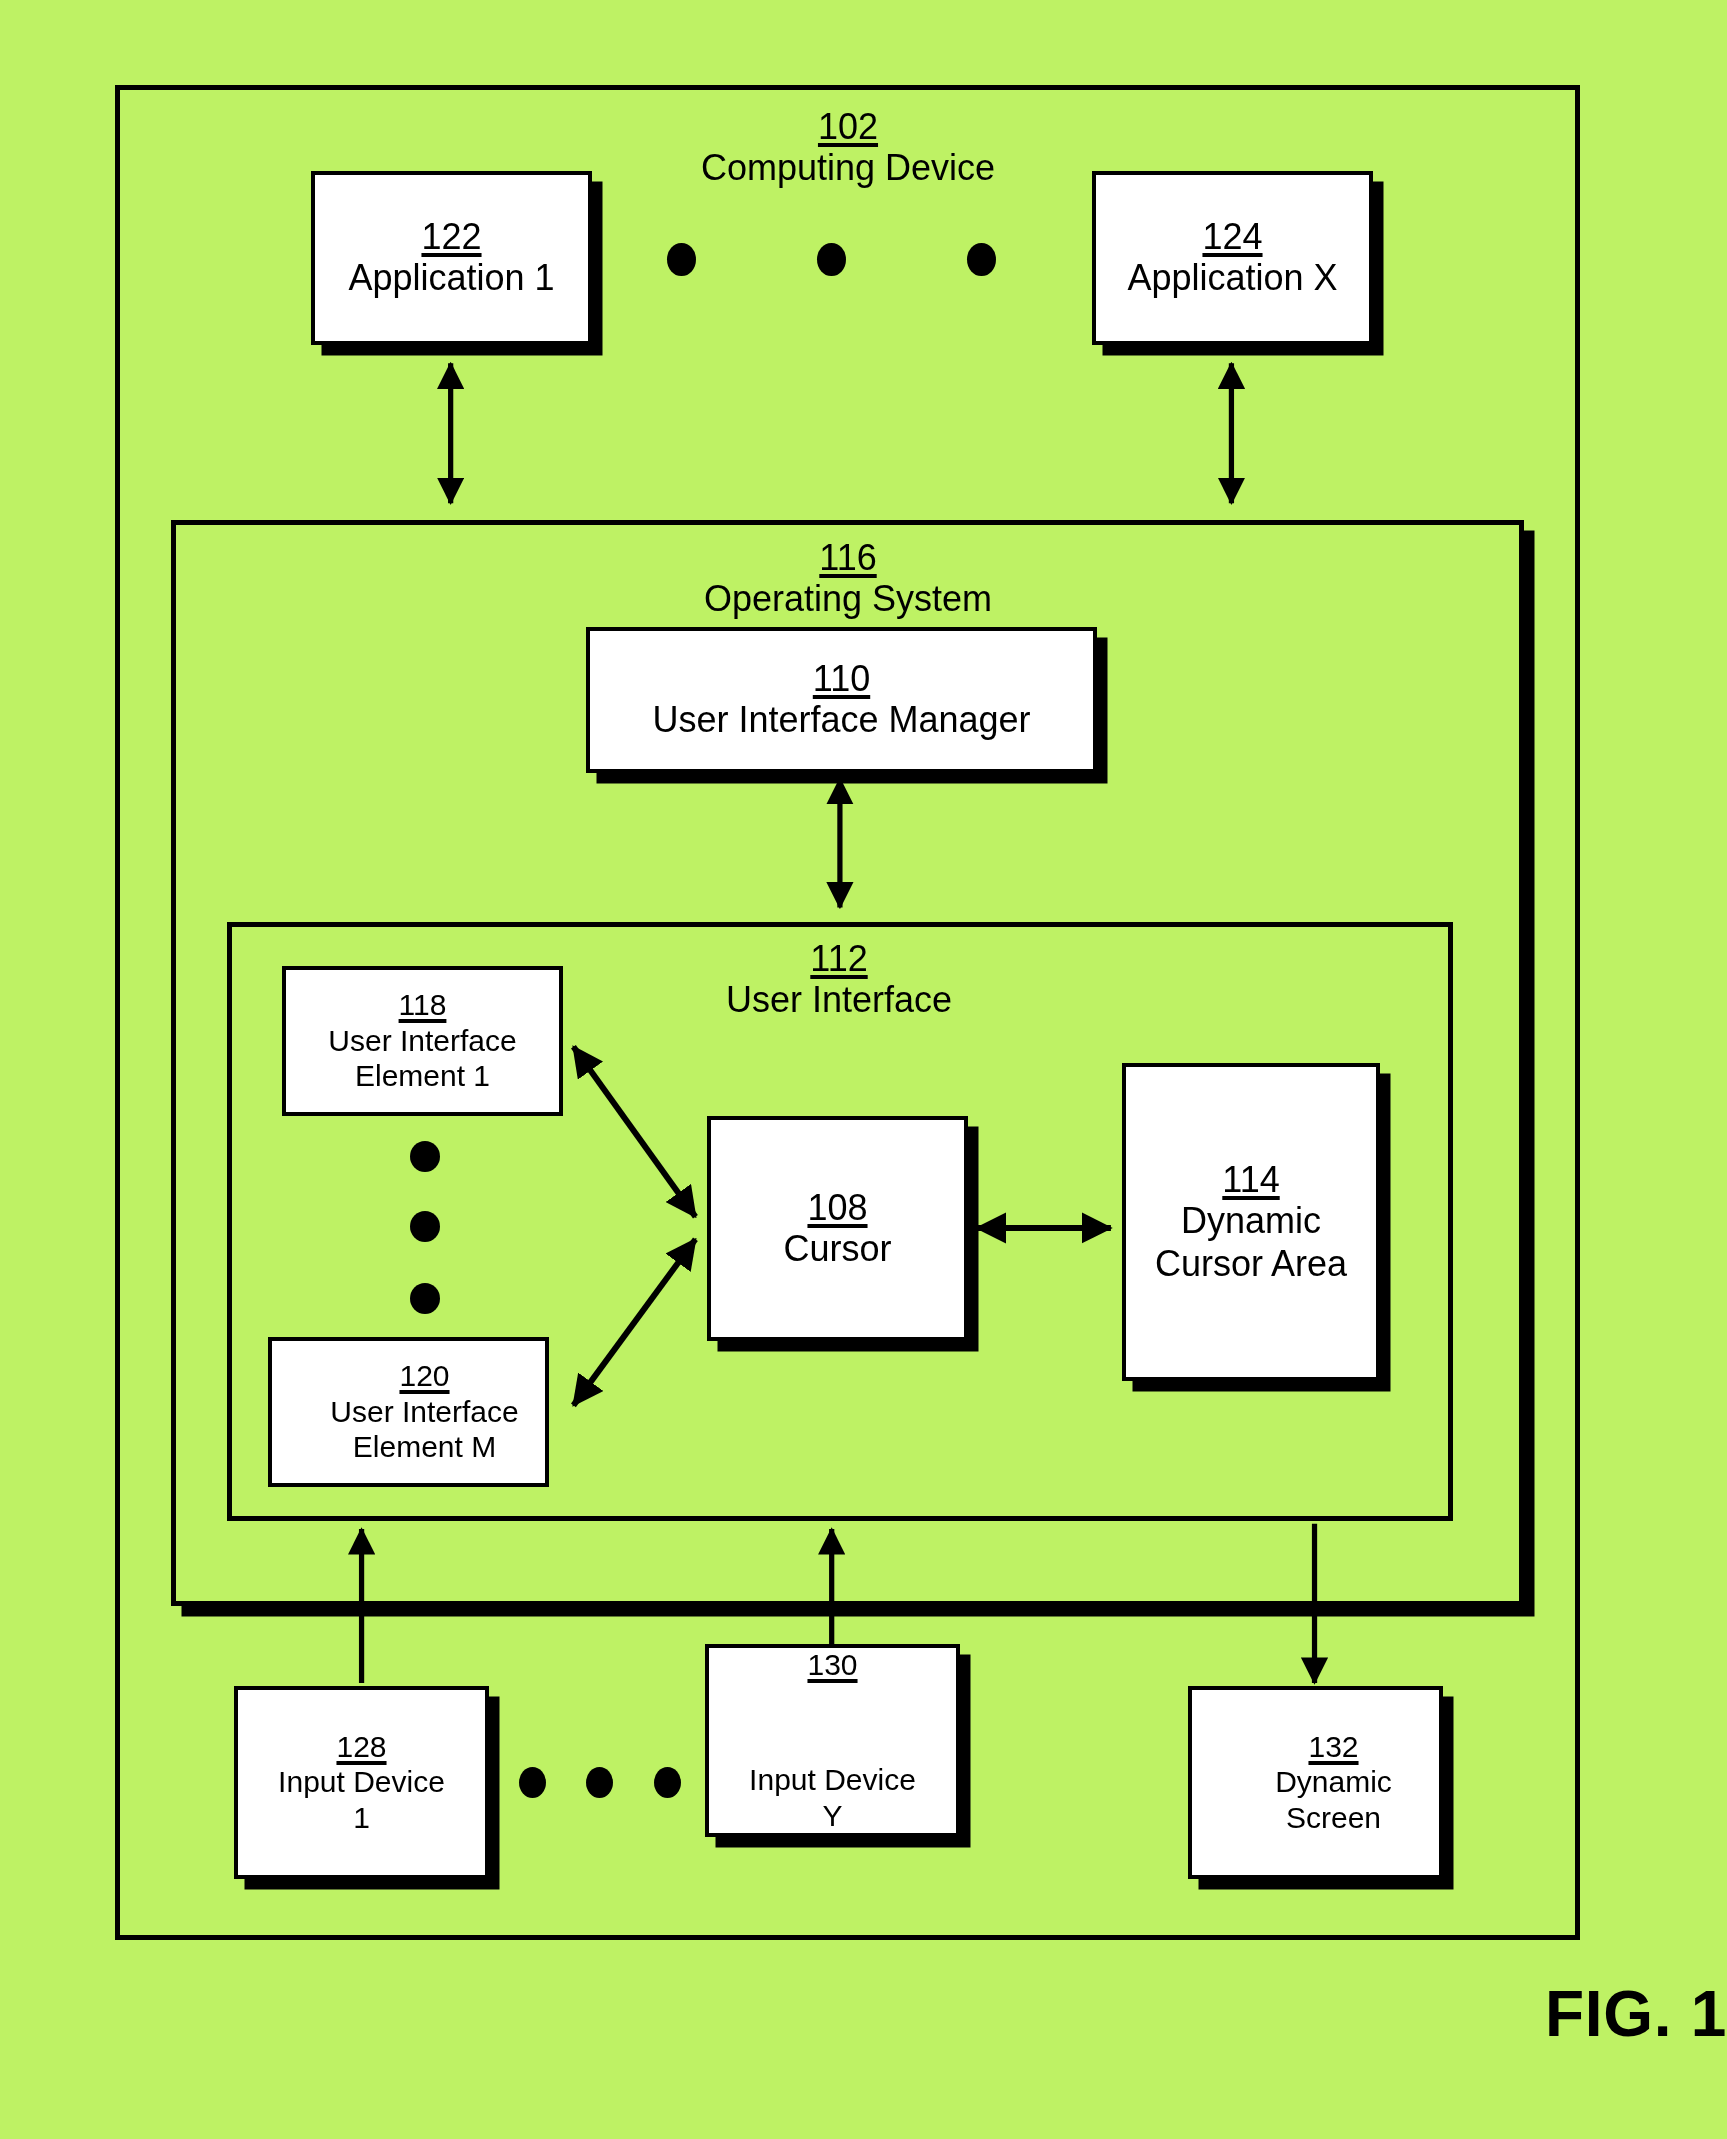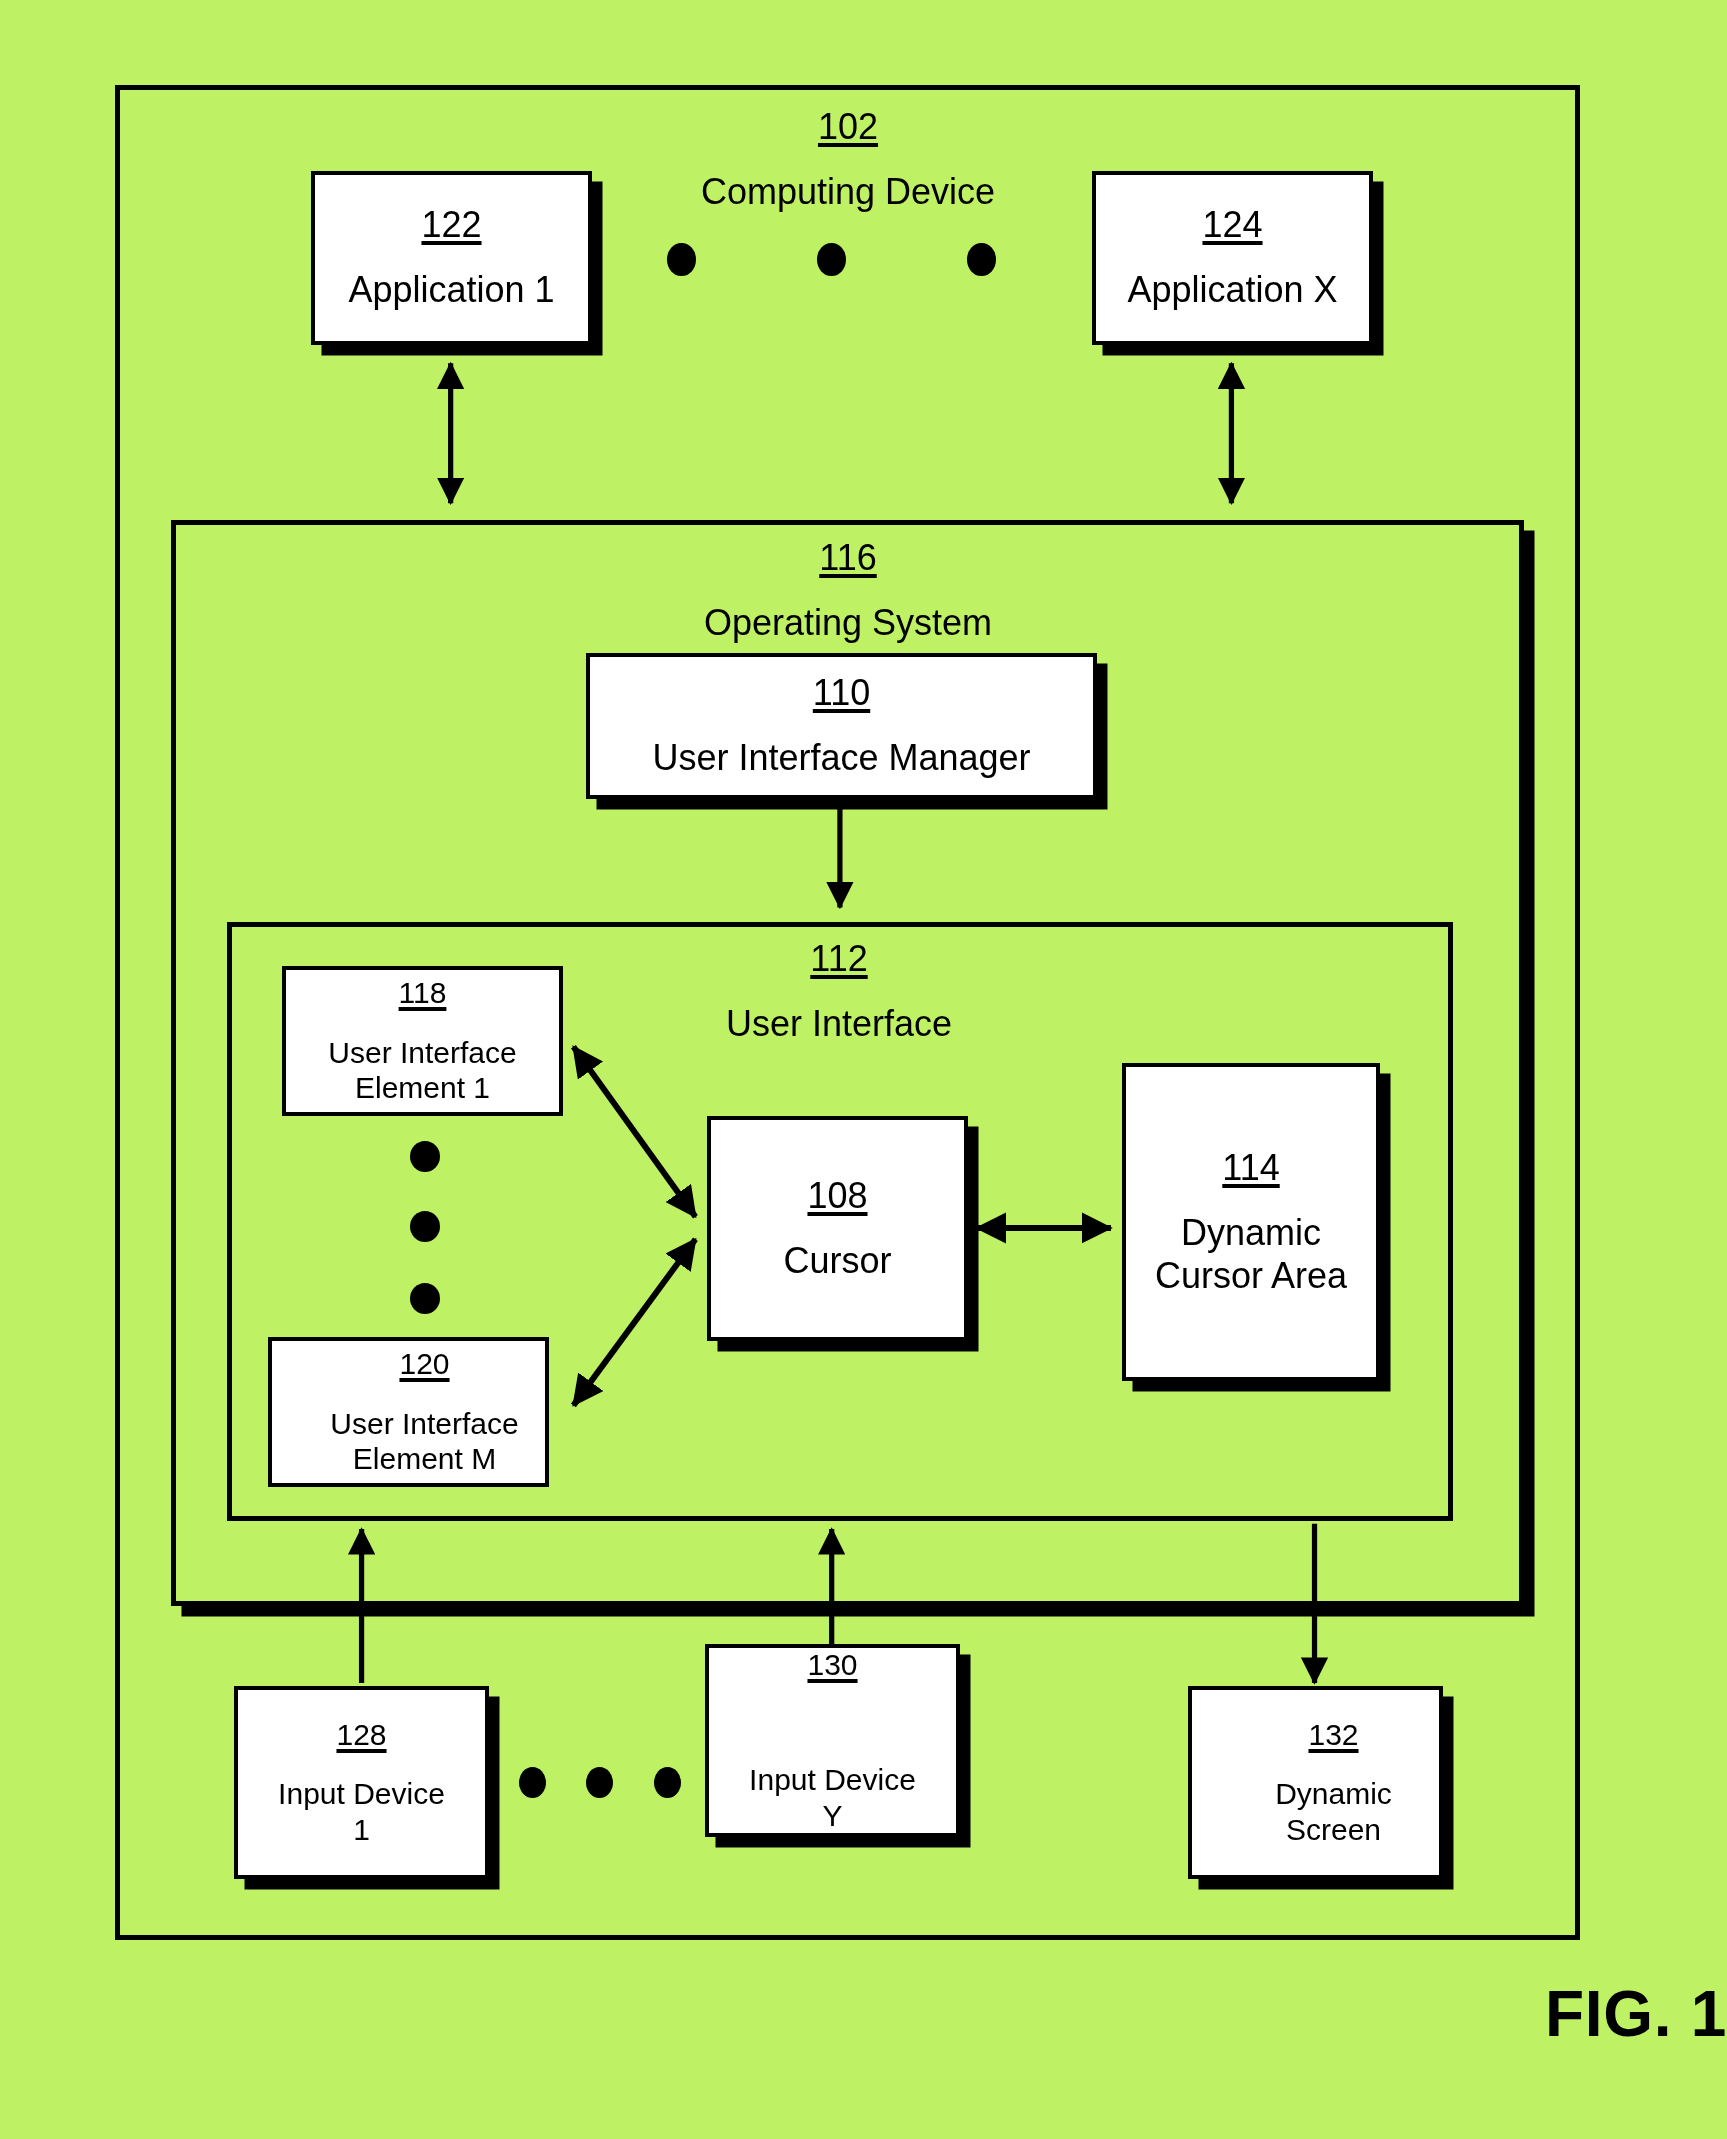--- a/index.html
+++ b/index.html
@@ -50,21 +50,20 @@
     display: block;
     text-decoration: underline;
     text-underline-offset: 3.7px;
     text-decoration-thickness: 3.7px;
     line-height: 1.15;
   }
   .cap {
     display: block;
     line-height: 1.18;
     white-space: pre-line;
-    margin-top: 24px;
   }
   .f-46 { font-size: 30px; }
   .f-48 { font-size: 36px; }
 
   
   .group-label {
     position: absolute;
     text-align: center;
     z-index: 4;
     background: transparent;
@@ -126,21 +125,21 @@
     <span class="cap f-48">Application X</span>
   </div>
 
   <div class="plain-frame shadow" id="frame-116" style="left:171px; top:520px; width:1353px; height:1086px;"></div>
 
   <div class="group-label" id="label-116" style="left:586px; top:537px; width:524px;">
     <span class="ref f-48">116</span>
     <span class="cap f-48">Operating System</span>
   </div>
 
-  <div class="box shadow" id="box-110" style="left:586px; top:653px; width:511px; height:146px;">
+  <div class="box shadow" id="box-110" style="left:586px; top:627px; width:511px; height:146px;">
     <span class="ref f-48">110</span>
     <span class="cap f-48">User Interface Manager</span>
   </div>
 
   <div class="plain-frame" id="frame-112" style="left:227px; top:922px; width:1226px; height:599px;"></div>
 
   <div class="group-label" id="label-112" style="left:577px; top:938px; width:524px;">
     <span class="ref f-48">112</span>
     <span class="cap f-48">User Interface</span>
   </div>

